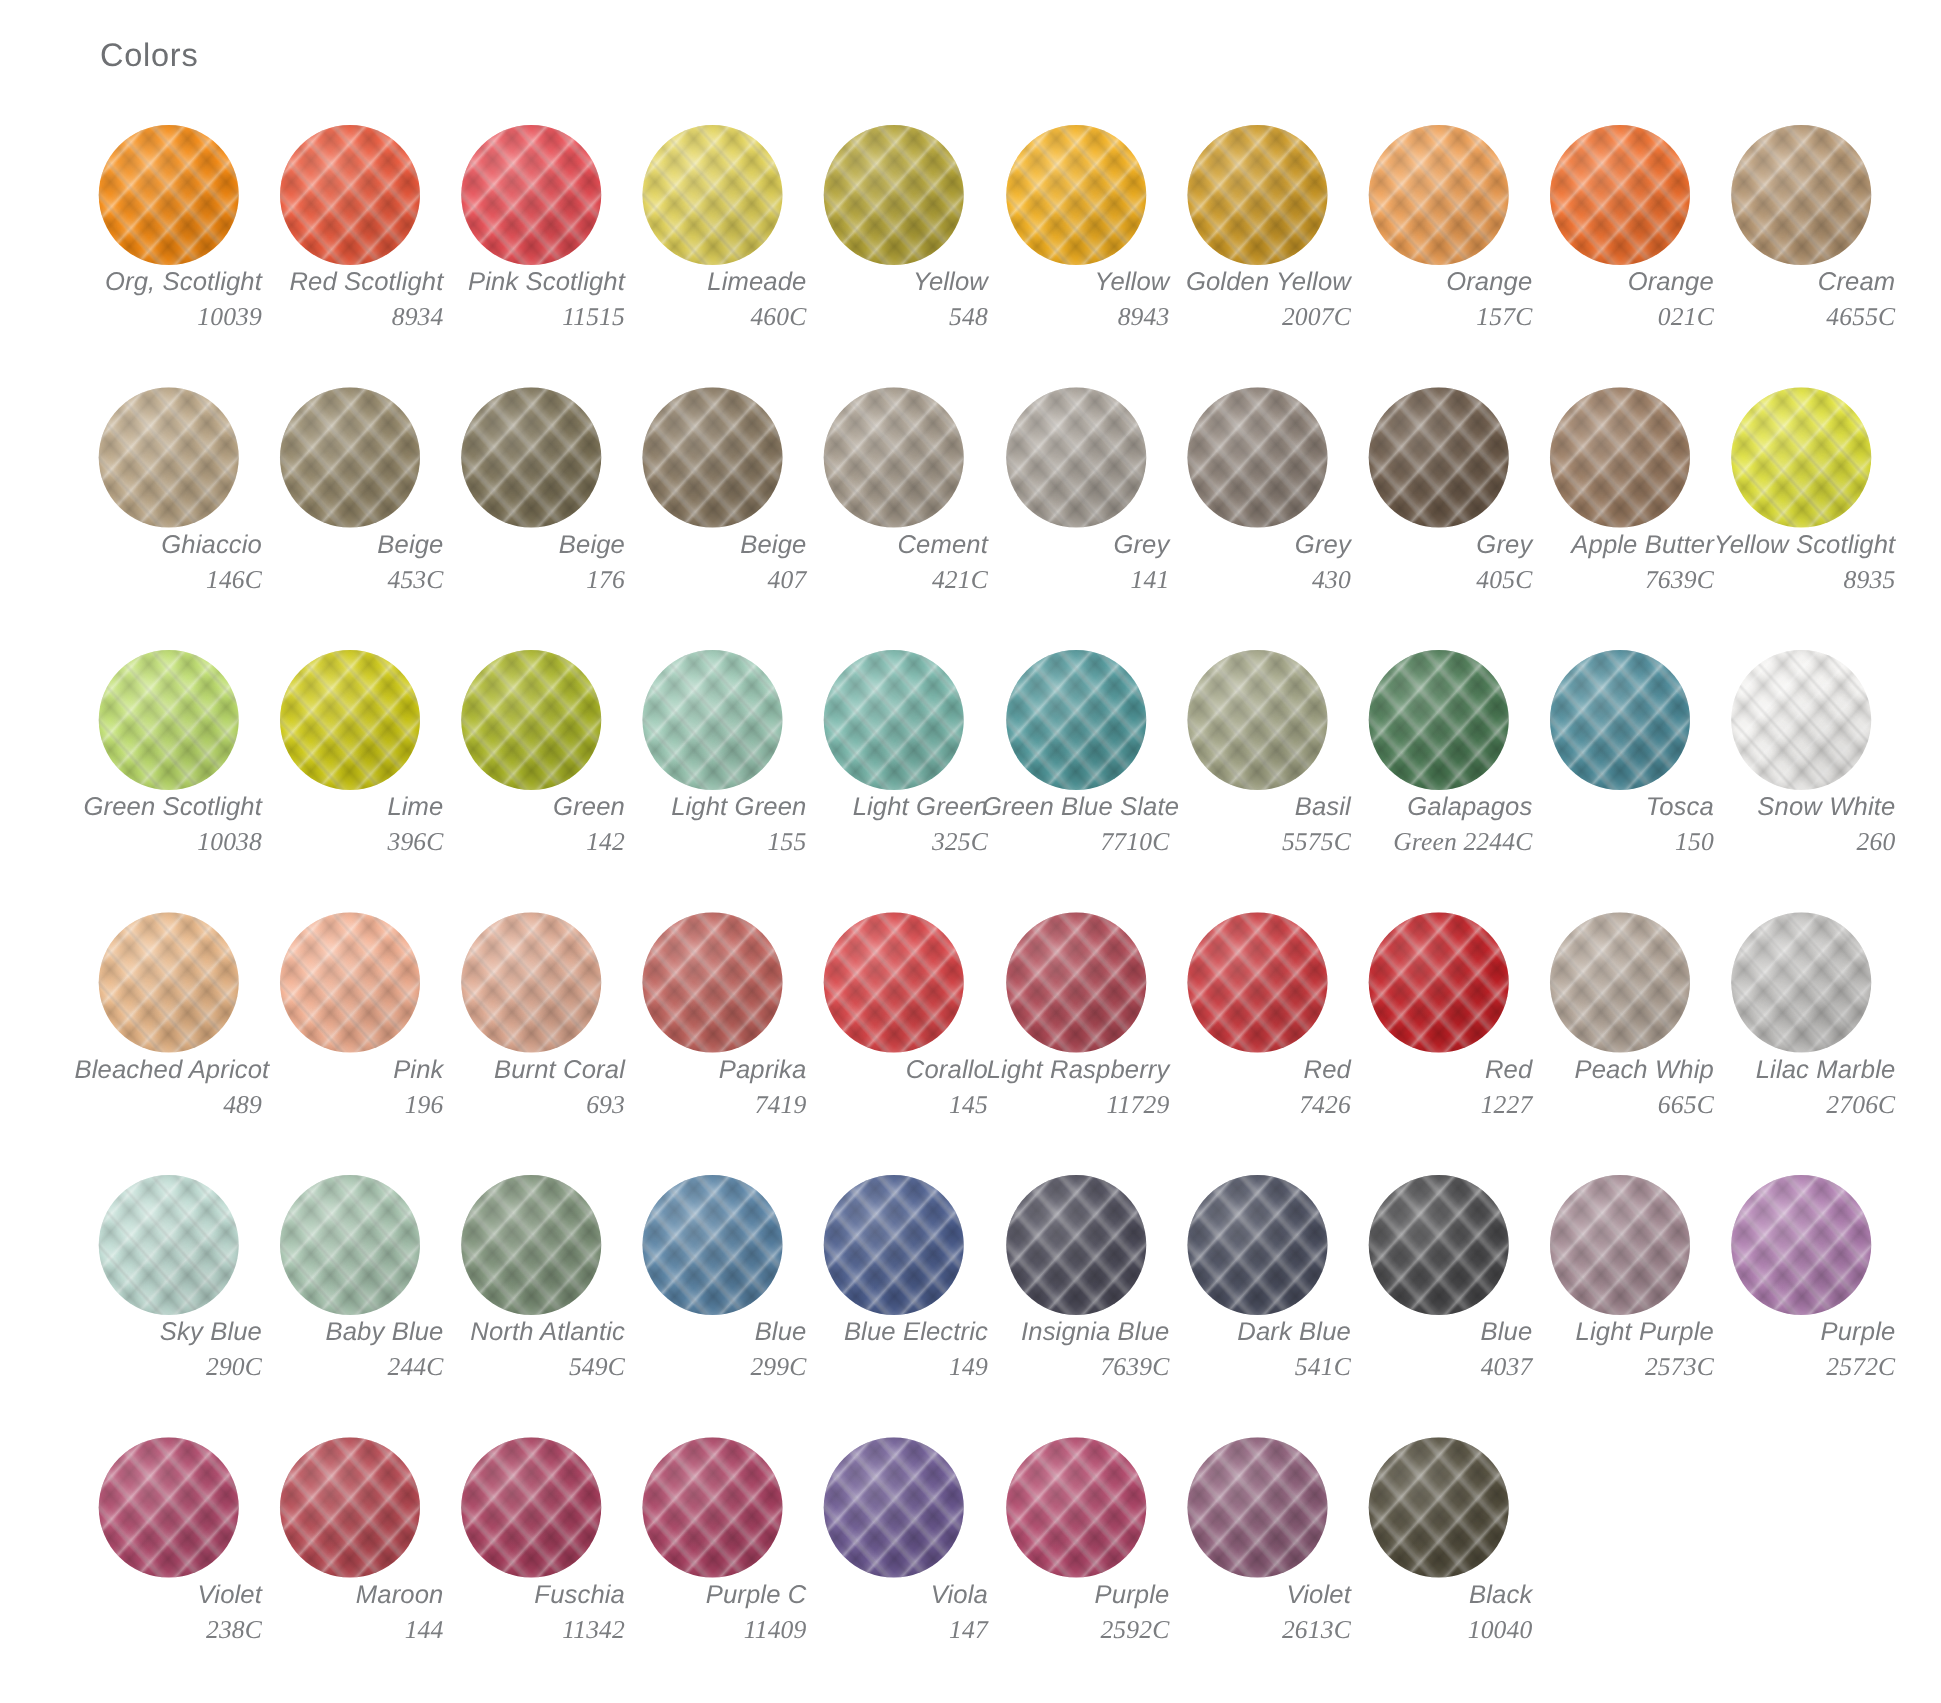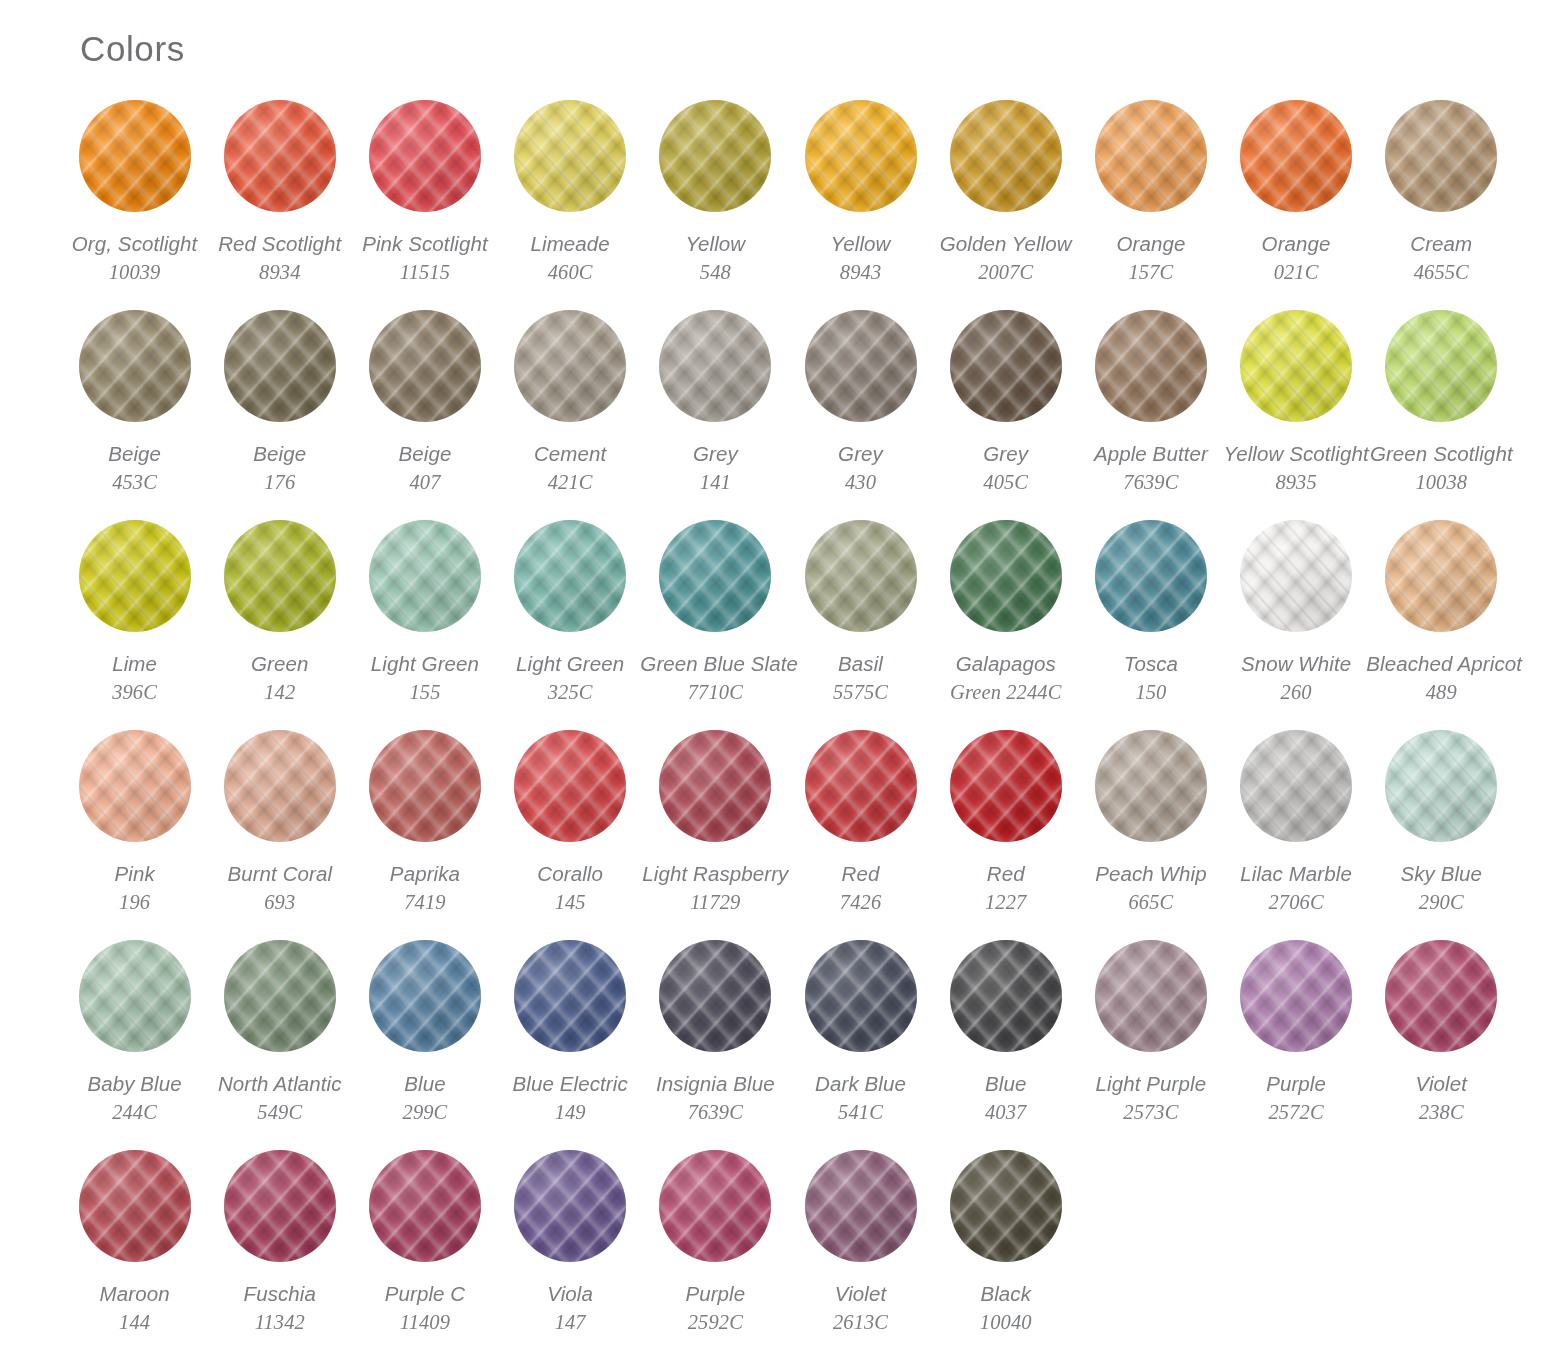--- a/index.html
+++ b/index.html
@@ -15,21 +15,21 @@
   }
   .page {
     position: relative;
     width: 1553px; height: 1362px;
     background: #ffffff;
   }
   .page-title {
     position: absolute;
     left: 80px; top: 29px;
     font-family: "Liberation Sans", sans-serif;
-    font-size: 35px;
+    font-size: 26px;
     font-weight: 400;
     letter-spacing: 0.6px;
     color: #6e7073;
   }
   .grid {
     position: absolute;
     left: 62px; top: 100px;
     width: 1452px;
     display: grid;
     grid-template-columns: repeat(10, 145.2px);
@@ -96,22 +96,21 @@
     background:
       radial-gradient(circle at 34% 28%,
         rgba(255,255,255,0.22) 0%,
         rgba(255,255,255,0.06) 38%,
         rgba(255,255,255,0.00) 62%),
       radial-gradient(circle at 70% 80%,
         rgba(0,0,0,0.10) 0%,
         rgba(0,0,0,0.00) 58%);
   }
   .swatch-label {
-    margin-top: 18px;
-    text-align: center;
+    text-align: right;
     font-family: "Liberation Sans", sans-serif;
     font-style: italic;
     font-size: 20.5px;
     line-height: 28px;
     color: #7b7d80;
     letter-spacing: 0.1px;
     width: 150px;
   }
   .swatch-label .nm { display: block; white-space: nowrap; }
   .swatch-label .cd { display: block; white-space: nowrap; font-family: Liberation Serif, serif; }
@@ -228,20 +227,31 @@
           <div class="weave"></div>
           <div class="weave-knots"></div>
           <div class="shade"></div>
         </div>
         <div class="swatch-label">
           <span class="nm">Cream</span>
           <span class="cd">4655C</span>
         </div>
       </div>
       <div class="swatch-cell">
+        <div class="swatch-disc" style="background-color: rgb(189, 168, 136);">
+          <div class="weave"></div>
+          <div class="weave-knots"></div>
+          <div class="shade"></div>
+        </div>
+        <div class="swatch-label">
+          <span class="nm">Ghiaccio</span>
+          <span class="cd">146C</span>
+        </div>
+      </div>
+      <div class="swatch-cell">
         <div class="swatch-disc" style="background-color: rgb(149, 136, 106);">
           <div class="weave"></div>
           <div class="weave-knots"></div>
           <div class="shade"></div>
         </div>
         <div class="swatch-label">
           <span class="nm">Beige</span>
           <span class="cd">453C</span>
         </div>
       </div>

